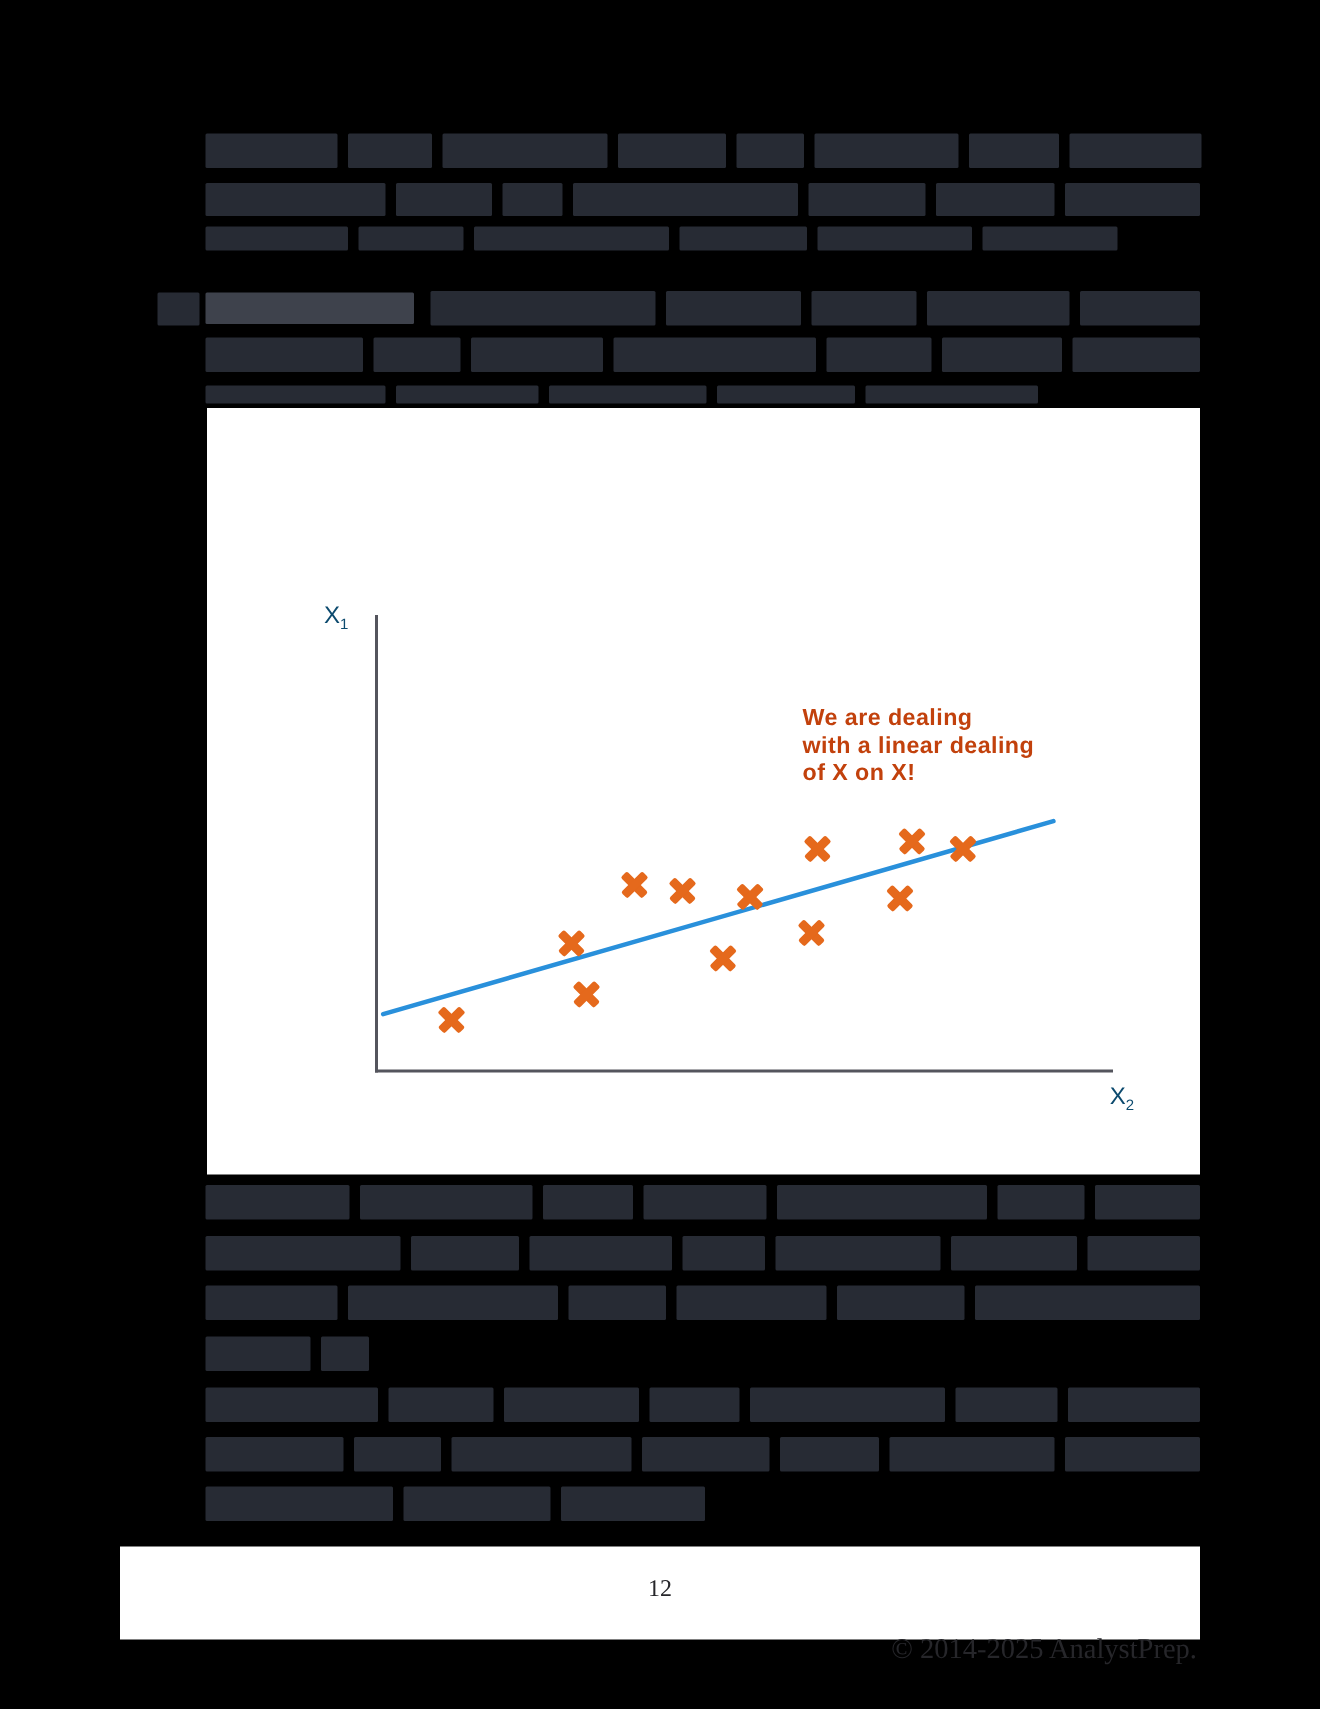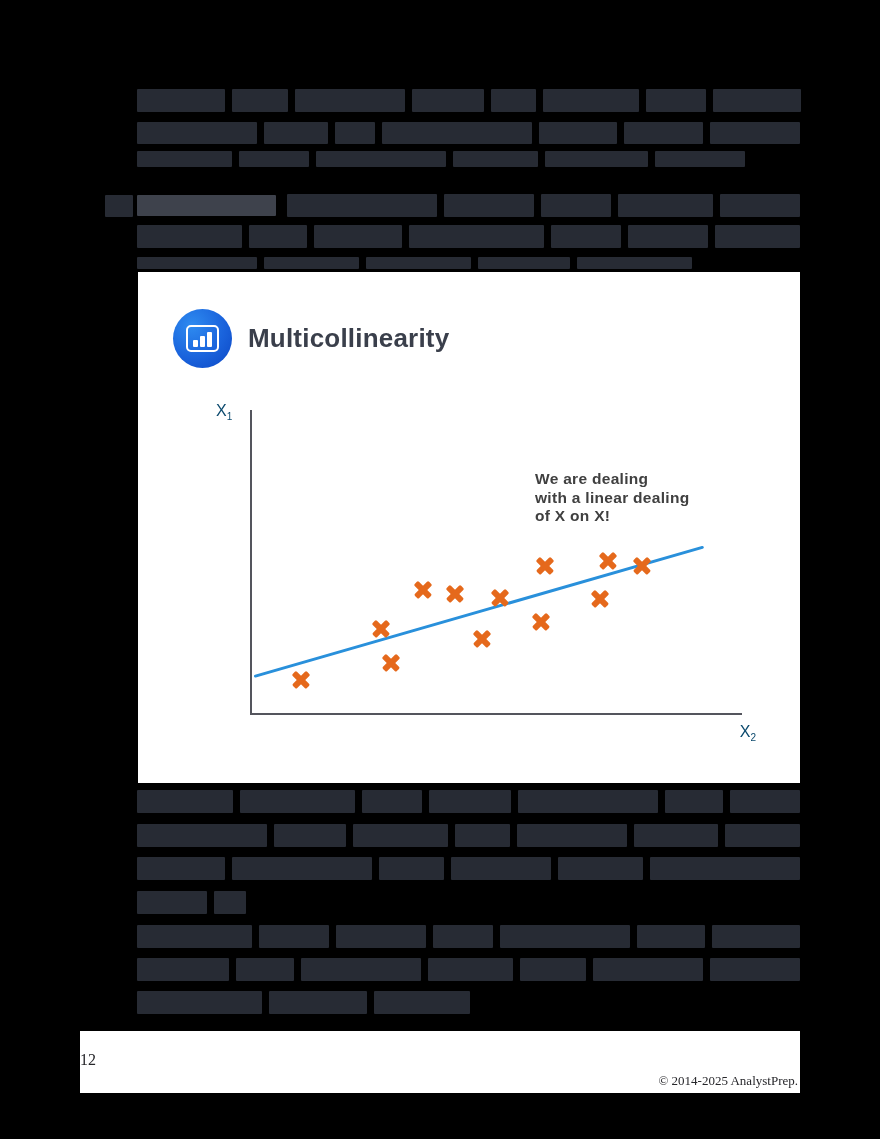--- a/index.html
+++ b/index.html
@@ -25,33 +25,33 @@
   .figure-title{font-size:26px;font-weight:bold;color:#3A3F4B;letter-spacing:.2px;white-space:nowrap;}
 
   
   .plot{position:absolute;left:112px;top:138px;width:492px;height:305px;box-sizing:border-box;
         border-left:2px solid #54555D;border-bottom:2px solid #54555D;}
   .axis-label{position:absolute;font-size:16px;color:#0c4a6e;}
   .axis-label sub{font-size:10px;}
   .ylabel{left:-36px;top:-8px;}
   .xlabel{right:-14px;top:calc(100% + 10px);}
   .annotation{position:absolute;left:283px;top:60px;font-size:15.5px;line-height:18.5px;
-              font-weight:600;color:#404040;letter-spacing:.3px;}
+              font-weight:600;color:#c2410c;letter-spacing:.3px;}
   .annotation span{display:block;}
   .trend{position:absolute;height:3px;border-radius:2px;transform-origin:0 50%;}
   .xmark{position:absolute;width:20px;height:20px;margin-left:-10px;margin-top:-10px;}
   .xmark .arm{position:absolute;left:0;top:7.2px;width:20px;height:5.6px;border-radius:1.5px;}
   .xmark .arm.a{transform:rotate(45deg);}
   .xmark .arm.b{transform:rotate(-45deg);}
 
   
   .footer{position:absolute;left:80px;top:1031px;width:720px;height:62px;background:#fff;
           font-family:"Liberation Serif",serif;color:#26262A;}
-  .pagenum{position:absolute;left:0;right:0;top:20px;font-size:16px;}
-  .copyright{position:absolute;right:2px;top:42px;font-size:13px;}
+  .pagenum{position:absolute;left:0;right:0;top:20px;text-align:center;font-size:16px;}
+  .copyright{position:absolute;right:2px;top:58px;font-size:19px;}
 </style>
 </head>
 <body>
 
 <div class="canvas">
 
   <div id="redactions">
       <div class="rline" style="left: 137px; top: 89px; height: 23px;">
         <span class="rword" style="width: 88px; background: rgb(39, 43, 52);"></span>
         <span class="rword" style="width: 56px; background: rgb(39, 43, 52);"></span>
@@ -160,30 +160,20 @@
         <span class="rword" style="width: 125px; background: rgb(39, 43, 52);"></span>
         <span class="rword" style="width: 98px; background: rgb(39, 43, 52);"></span>
         <span class="rword" style="width: 96px; background: rgb(39, 43, 52);"></span>
       </div>
       <span class="dmark" style="left: 363px; top: 272px;"></span>
       <span class="dmark" style="left: 452px; top: 272px;"></span>
       <span class="dmark" style="left: 578px; top: 272px;"></span>
     </div>
 
   <div class="figure-card">
-    <div class="figure-header">
-      <div class="icon-circle">
-        <div class="icon-rect">
-          <span class="icon-bar b1"></span>
-          <span class="icon-bar b2"></span>
-          <span class="icon-bar b3"></span>
-        </div>
-      </div>
-      <div class="figure-title">Multicollinearity</div>
-    </div>
 
     <div class="plot" id="plot">
       <div class="axis-label ylabel"><span>X</span><sub>1</sub></div>
       <div class="axis-label xlabel"><span>X</span><sub>2</sub></div>
       <div class="annotation">
         <span>We are dealing</span>
         <span>with a linear dealing</span>
         <span>of X on X!</span>
       </div>
       <div class="trend" id="trend" style="left: 1.96px; top: 264.837px; width: 467.586px; transform: rotate(-16.0633deg); background: rgb(41, 144, 219);"></div>

